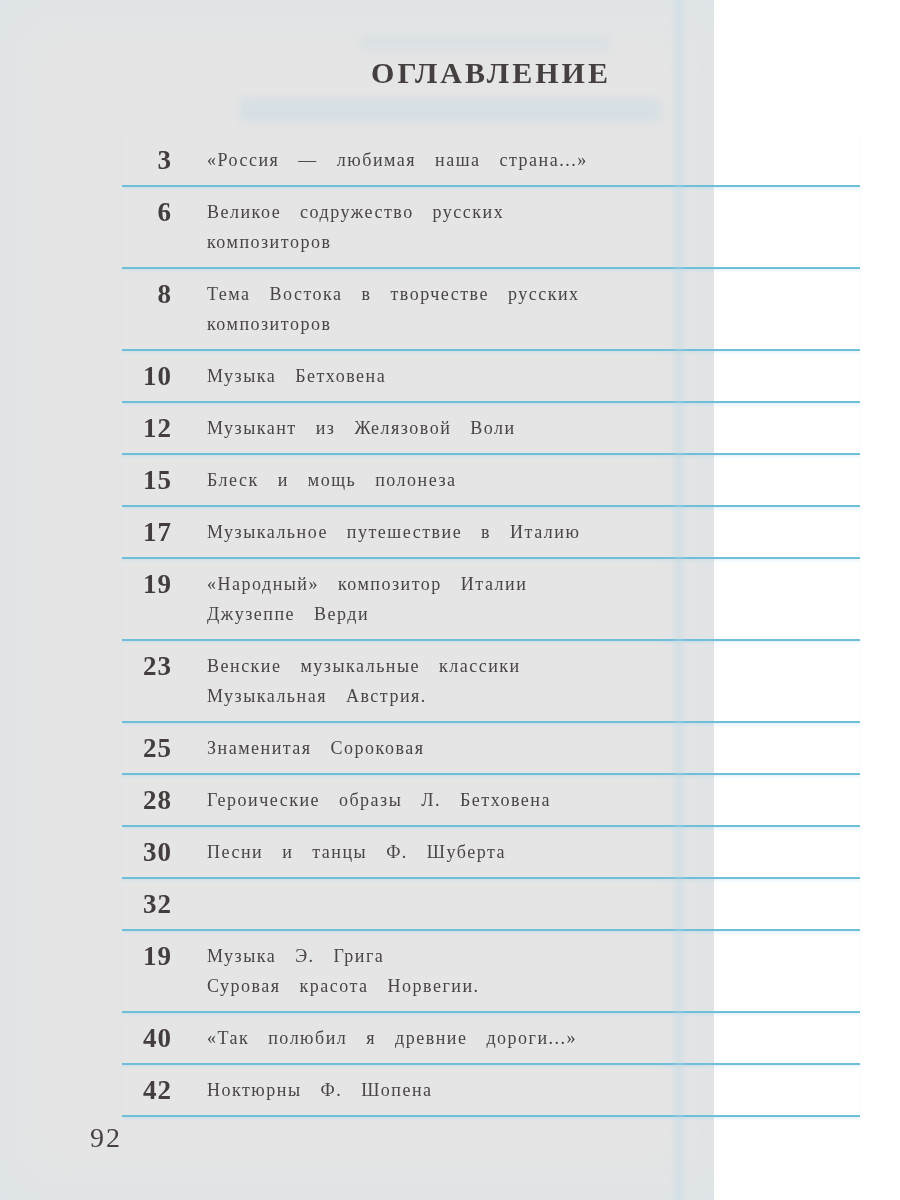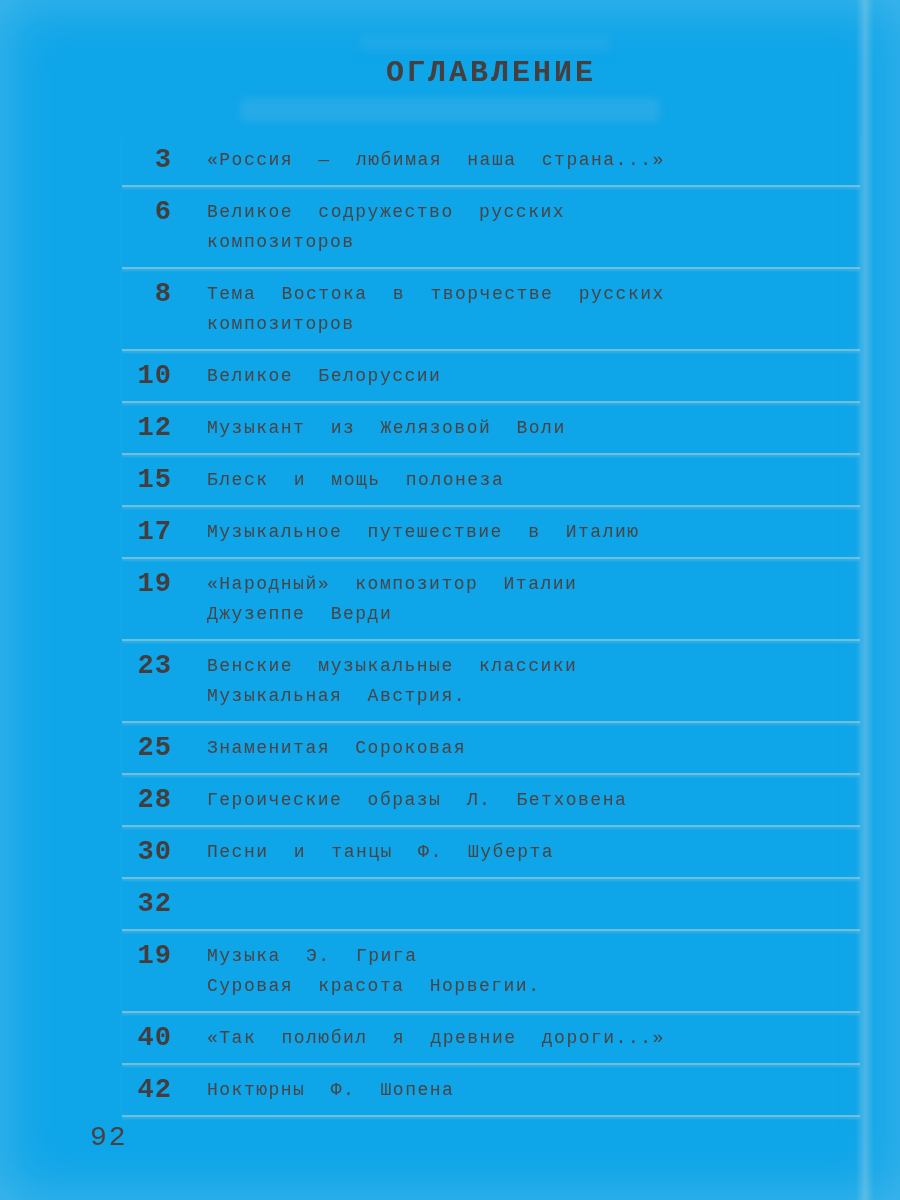--- a/index.html
+++ b/index.html
@@ -5,25 +5,25 @@
   html, body {
     margin: 0;
     padding: 0;
     width: 900px;
     height: 1200px;
     overflow: hidden;
     background: #ffffff;
   }
   .page {
     position: relative;
-    width: 900px;
+    width: 714px;
     height: 1200px;
-    background: #0ea5e9;
+    background: #e5e5e5;
     box-shadow: inset 0 0 60px rgba(200, 226, 238, 0.30);
-    font-family: Liberation Mono, monospace;
+    font-family: Liberation Serif, serif;
     color: var(--text-color, #4a4444);
   }
   .page-edge-shadow {
     position: absolute;
     top: 0;
     bottom: 0;
     right: 26px;
     width: 18px;
     background: linear-gradient(90deg,
       rgba(185, 214, 228, 0) 0%,
@@ -118,21 +118,21 @@
       <div class="row">
         <div class="num">8</div>
         <div class="title">
           <div class="line">Тема Востока в творчестве русских</div>
           <div class="line">композиторов</div>
         </div>
       </div>
       <div class="row">
         <div class="num">10</div>
         <div class="title">
-          <div class="line">Великое Белоруссии</div>
+          <div class="line">Музыка Бетховена</div>
         </div>
       </div>
       <div class="row">
         <div class="num">12</div>
         <div class="title">
           <div class="line">Музыкант из Желязовой Воли</div>
         </div>
       </div>
       <div class="row">
         <div class="num">15</div>

